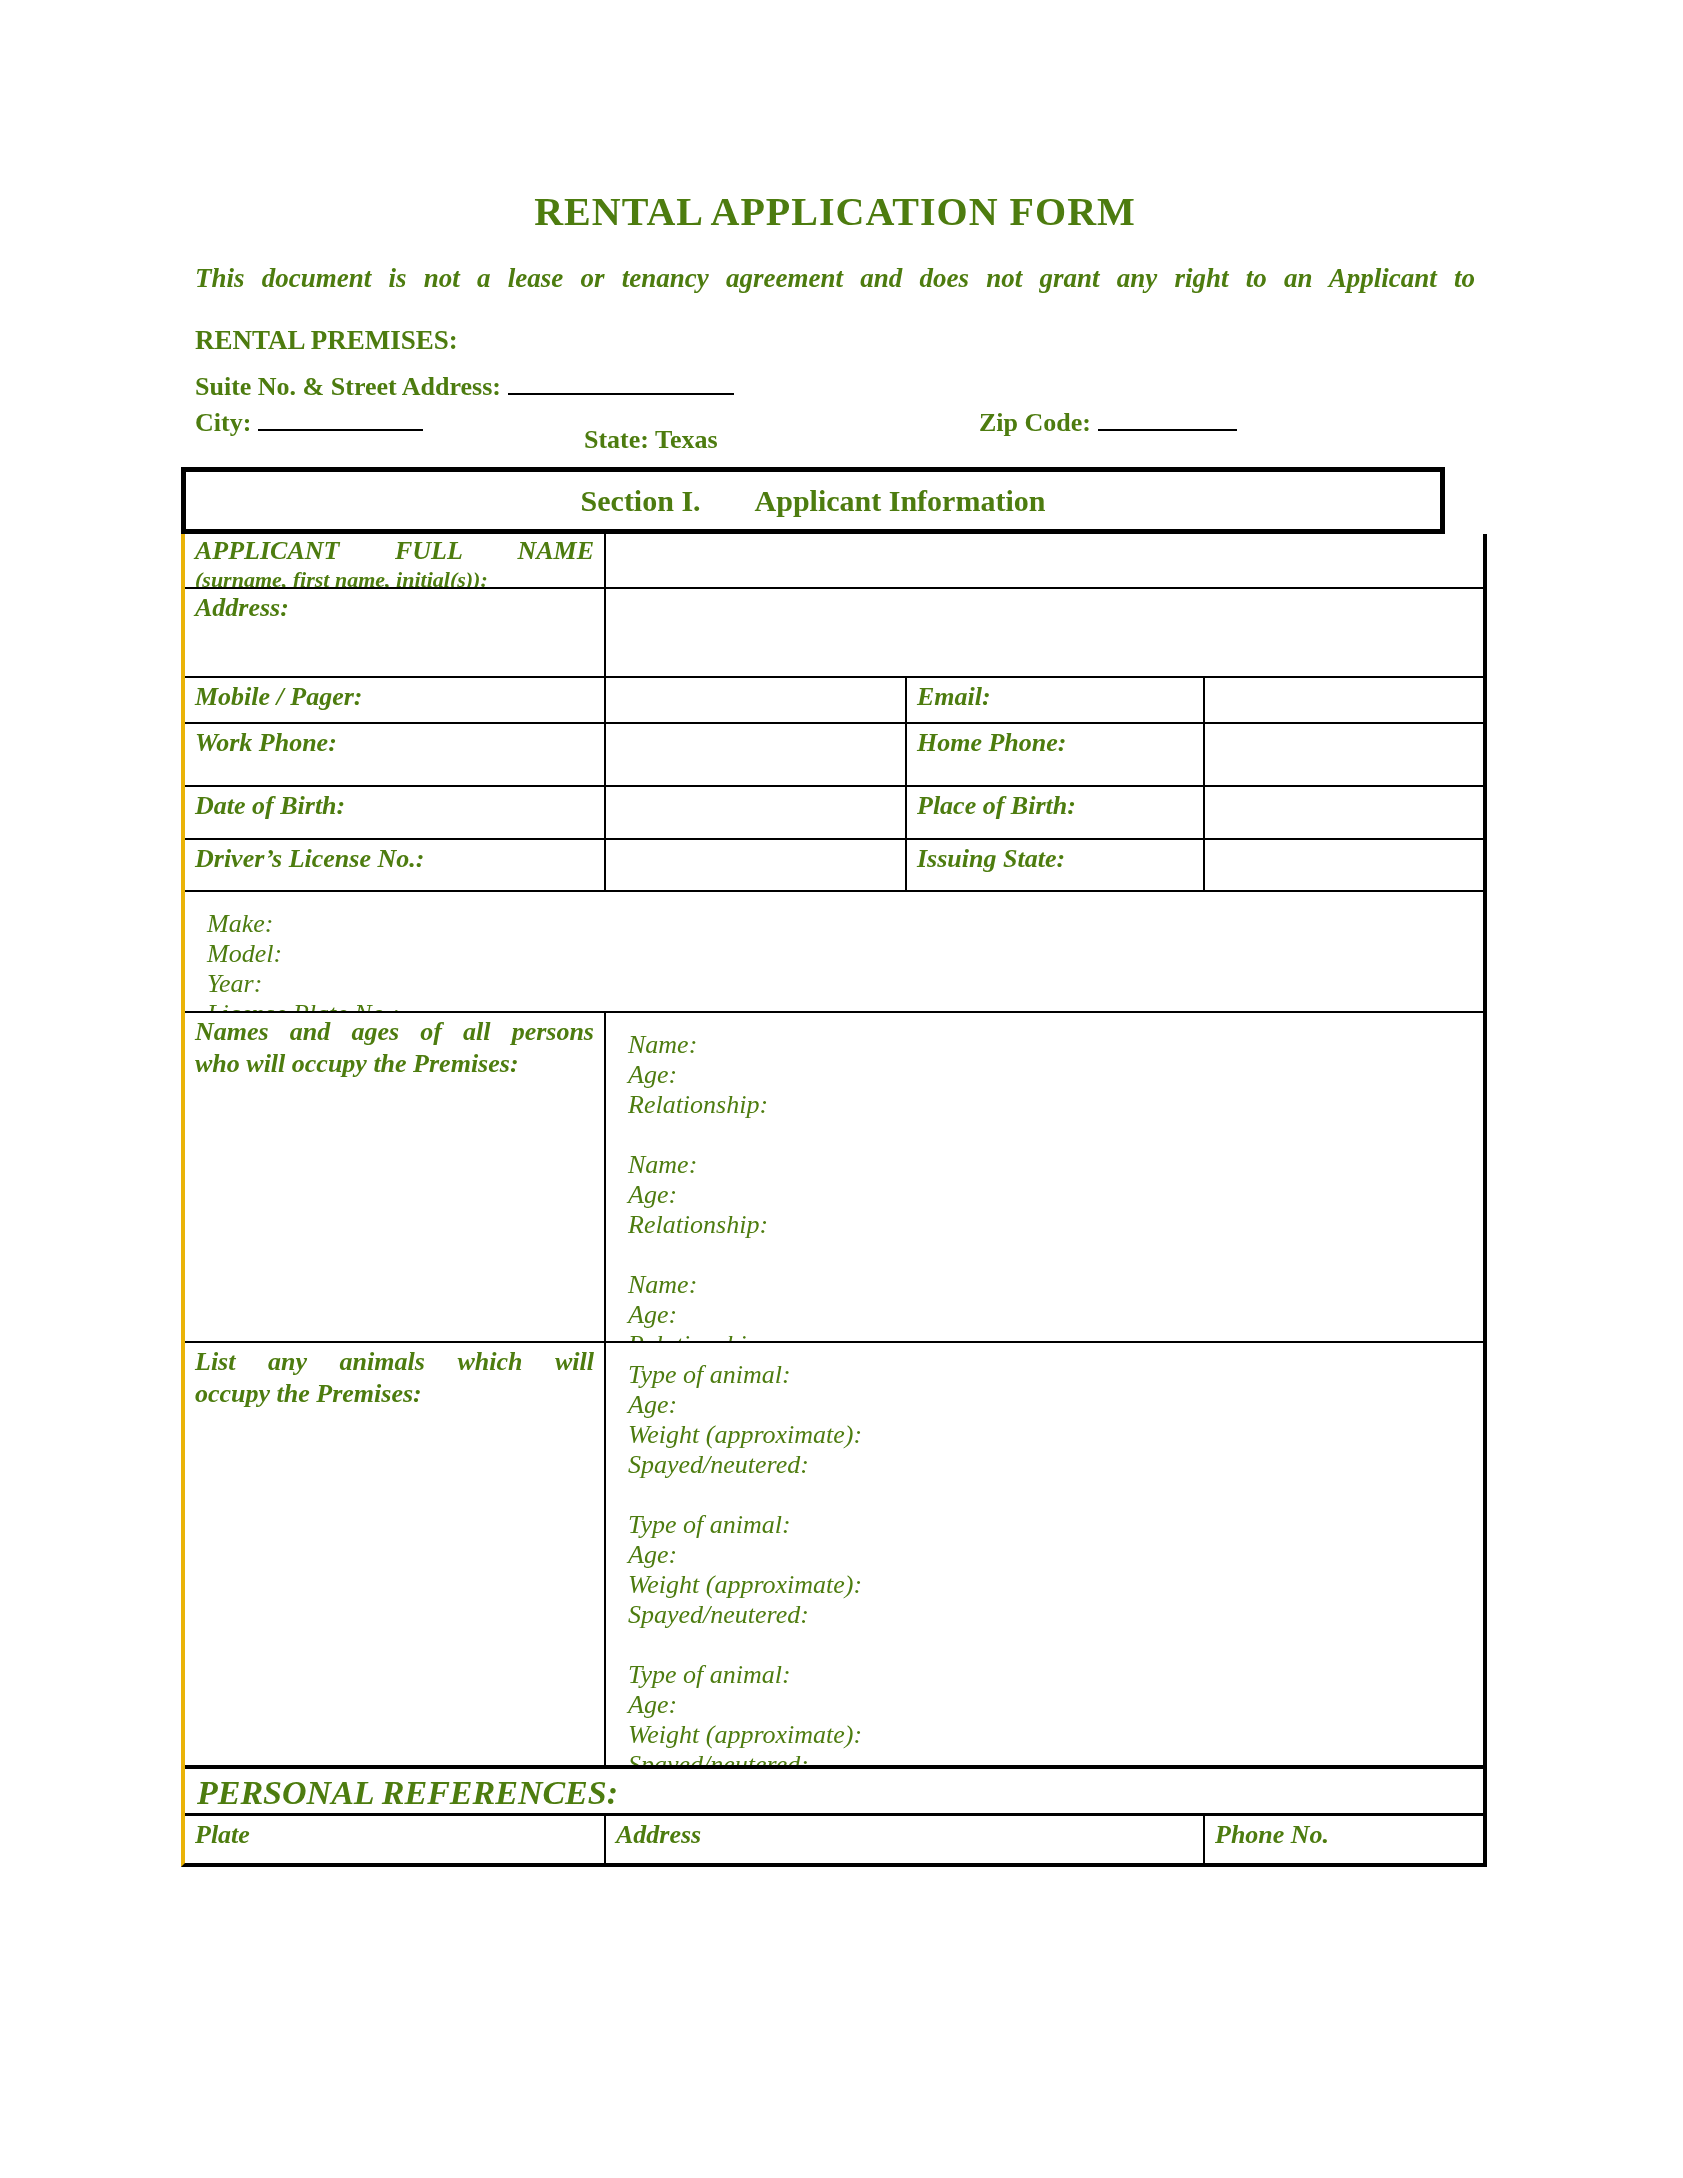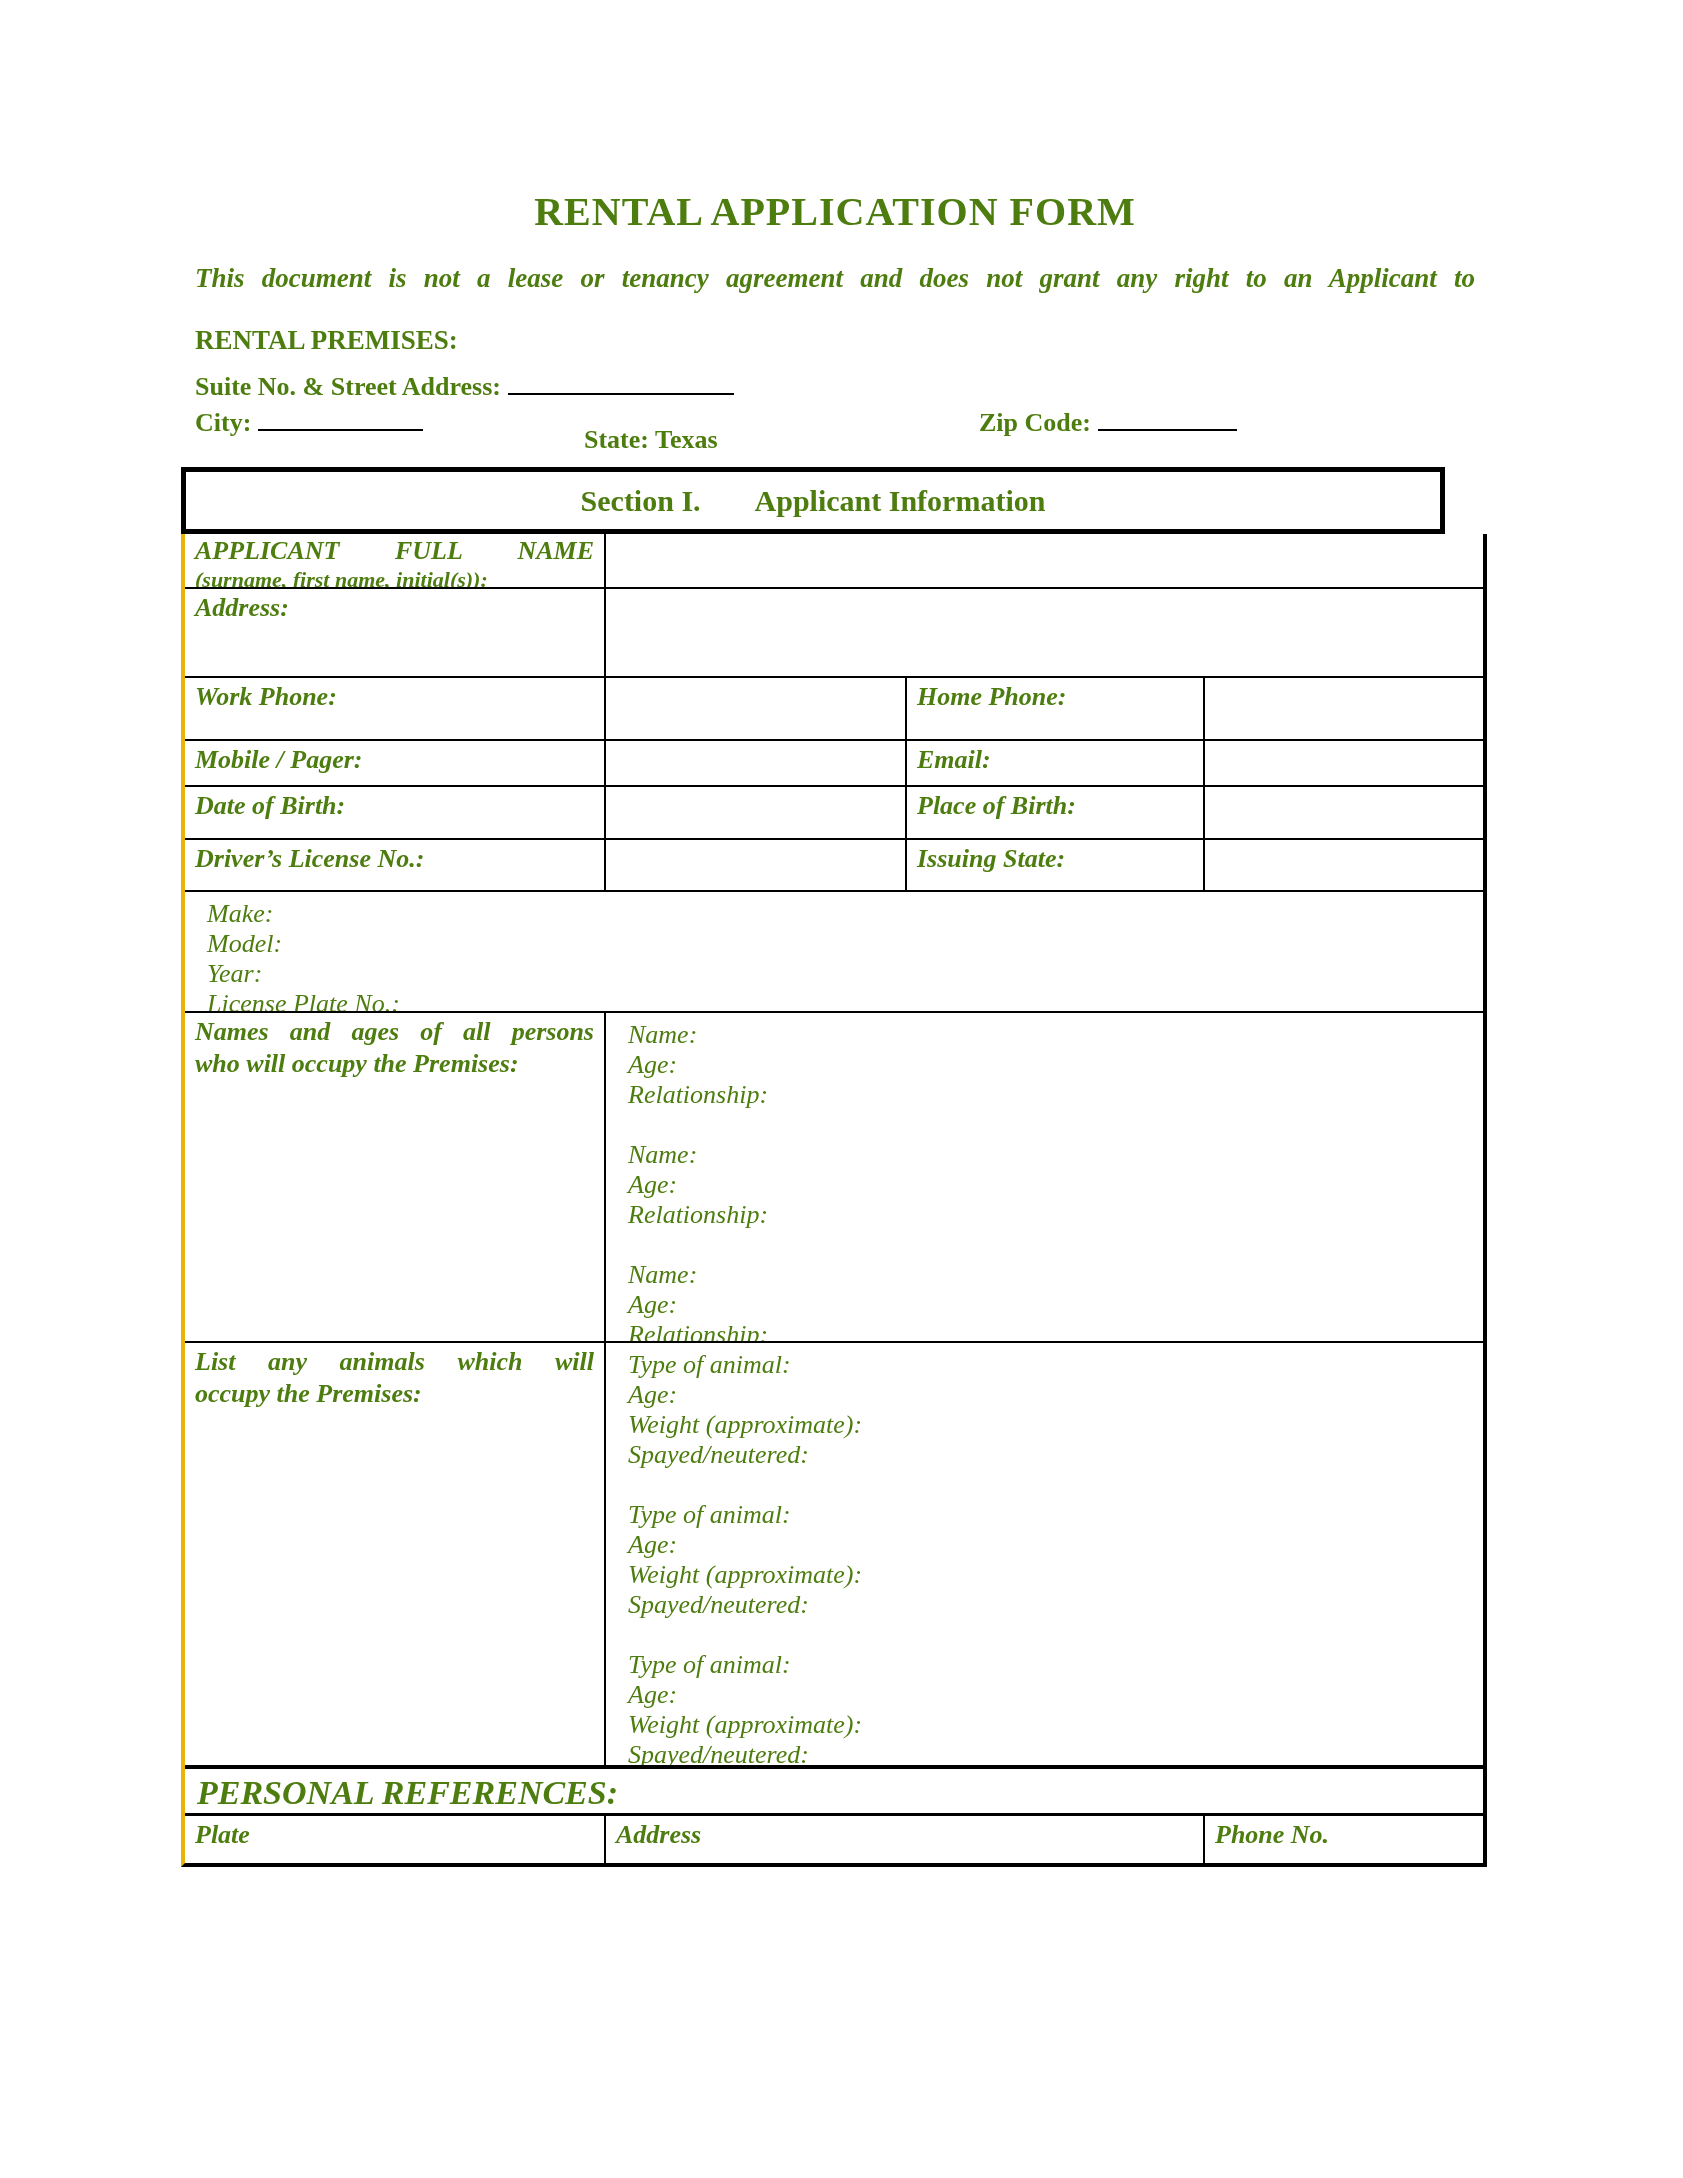--- a/index.html
+++ b/index.html
@@ -41,21 +41,21 @@
   .cell { box-sizing:border-box; border-right:2px solid #000; padding:3px 10px 0 10px; overflow:hidden; }
   .cell.last { border-right:none; }
   .c1 { width:421px; } .c2 { width:301px; } .c3 { width:298px; } .c4 { flex:1; }
   .cmid { width:599px; }
 
   .lbl { font-size:26px; font-weight:bold; line-height:32px; }
   .cell-label { font-size:26px; font-weight:bold; line-height:32px; }
   .sub-label  { font-size:22px; font-weight:bold; line-height:26px; }
   .just-cell  { text-align:justify; }
 
-  .stack { padding-left:22px; padding-top:7px;border-radius:22px; }
+  .stack { padding-left:22px; padding-top:17px;border-radius:22px; }
   .stack div { font-size:26px; font-weight:normal; line-height:30px; }
   .sp { height:30px; }
 
   .r-name { height:55px; }
   .r-addr { height:89px; }
   .r-wp   { height:63px; }
   .r-mp   { height:46px; }
   .r-dob  { height:53px; }
   .r-dl   { height:52px; }
   .r-veh  { height:121px; }
@@ -107,38 +107,38 @@
           <div class="cell c4 last"></div>
         </div>
 
         <div class="row r-addr">
           <div class="cell c1">
             <div class="cell-label">Address:</div>
           </div>
           <div class="cell c4 last"></div>
         </div>
 
+        <div class="row r-mp">
+          <div class="cell c1">
+            <div class="cell-label">Mobile / Pager:</div>
+          </div>
+          <div class="cell c2"></div>
+          <div class="cell c3">
+            <div class="cell-label">Email:</div>
+          </div>
+          <div class="cell c4 last"></div>
+        </div>
+
         <div class="row r-wp">
           <div class="cell c1">
             <div class="cell-label">Work Phone:</div>
           </div>
           <div class="cell c2"></div>
           <div class="cell c3">
             <div class="cell-label">Home Phone:</div>
-          </div>
-          <div class="cell c4 last"></div>
-        </div>
-
-        <div class="row r-mp">
-          <div class="cell c1">
-            <div class="cell-label">Mobile / Pager:</div>
-          </div>
-          <div class="cell c2"></div>
-          <div class="cell c3">
-            <div class="cell-label">Email:</div>
           </div>
           <div class="cell c4 last"></div>
         </div>
 
         <div class="row r-dob">
           <div class="cell c1">
             <div class="cell-label">Date of Birth:</div>
           </div>
           <div class="cell c2"></div>
           <div class="cell c3">

